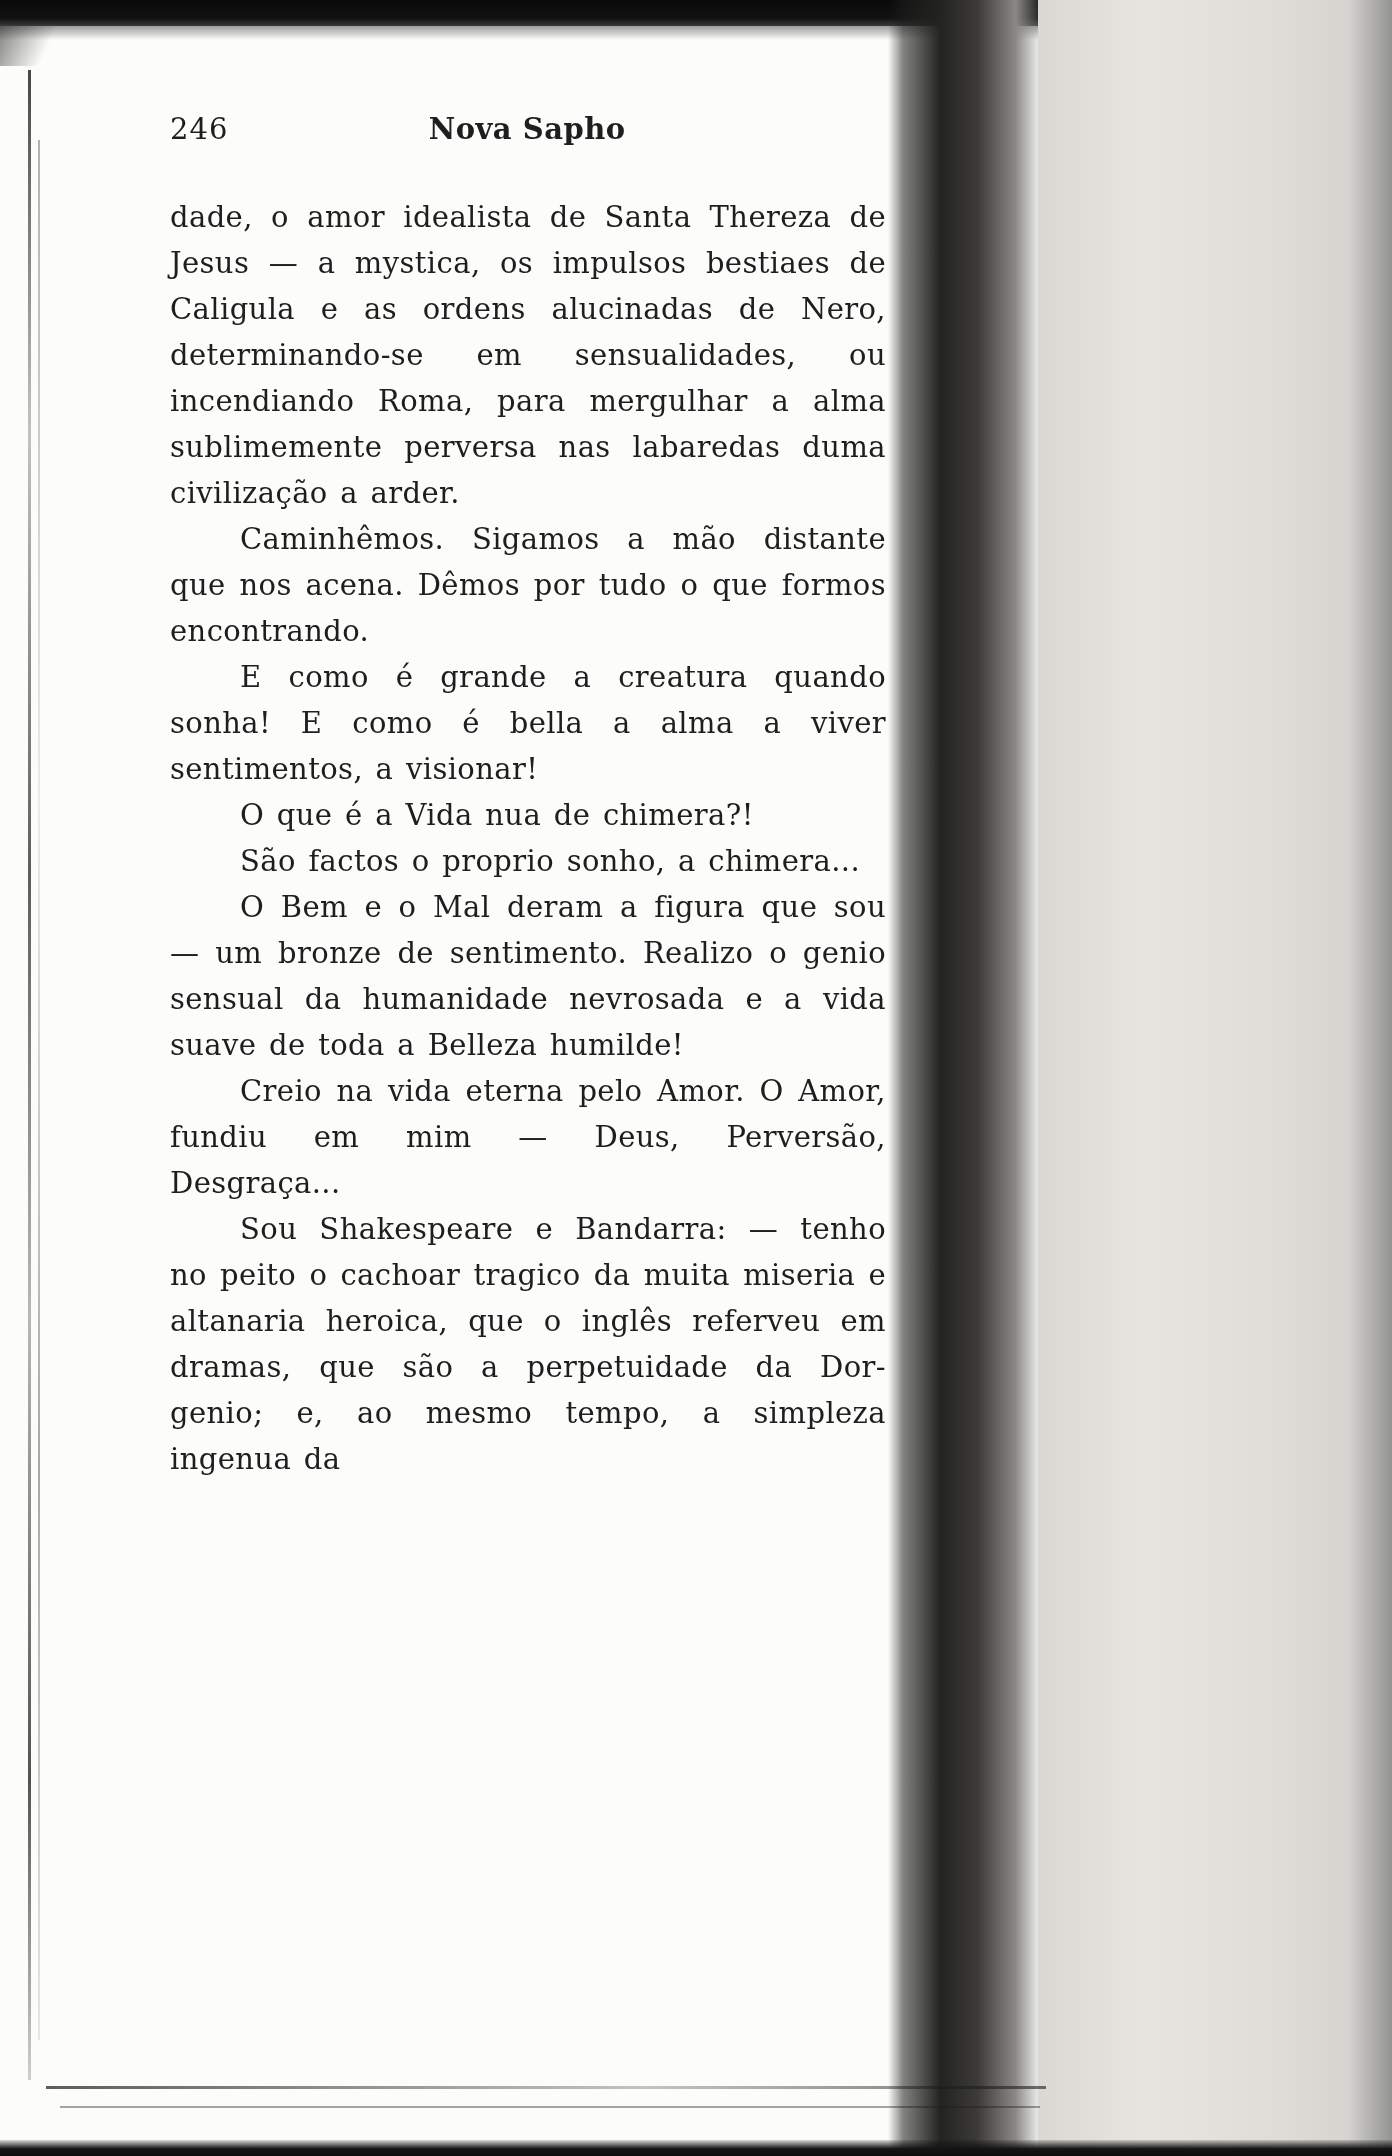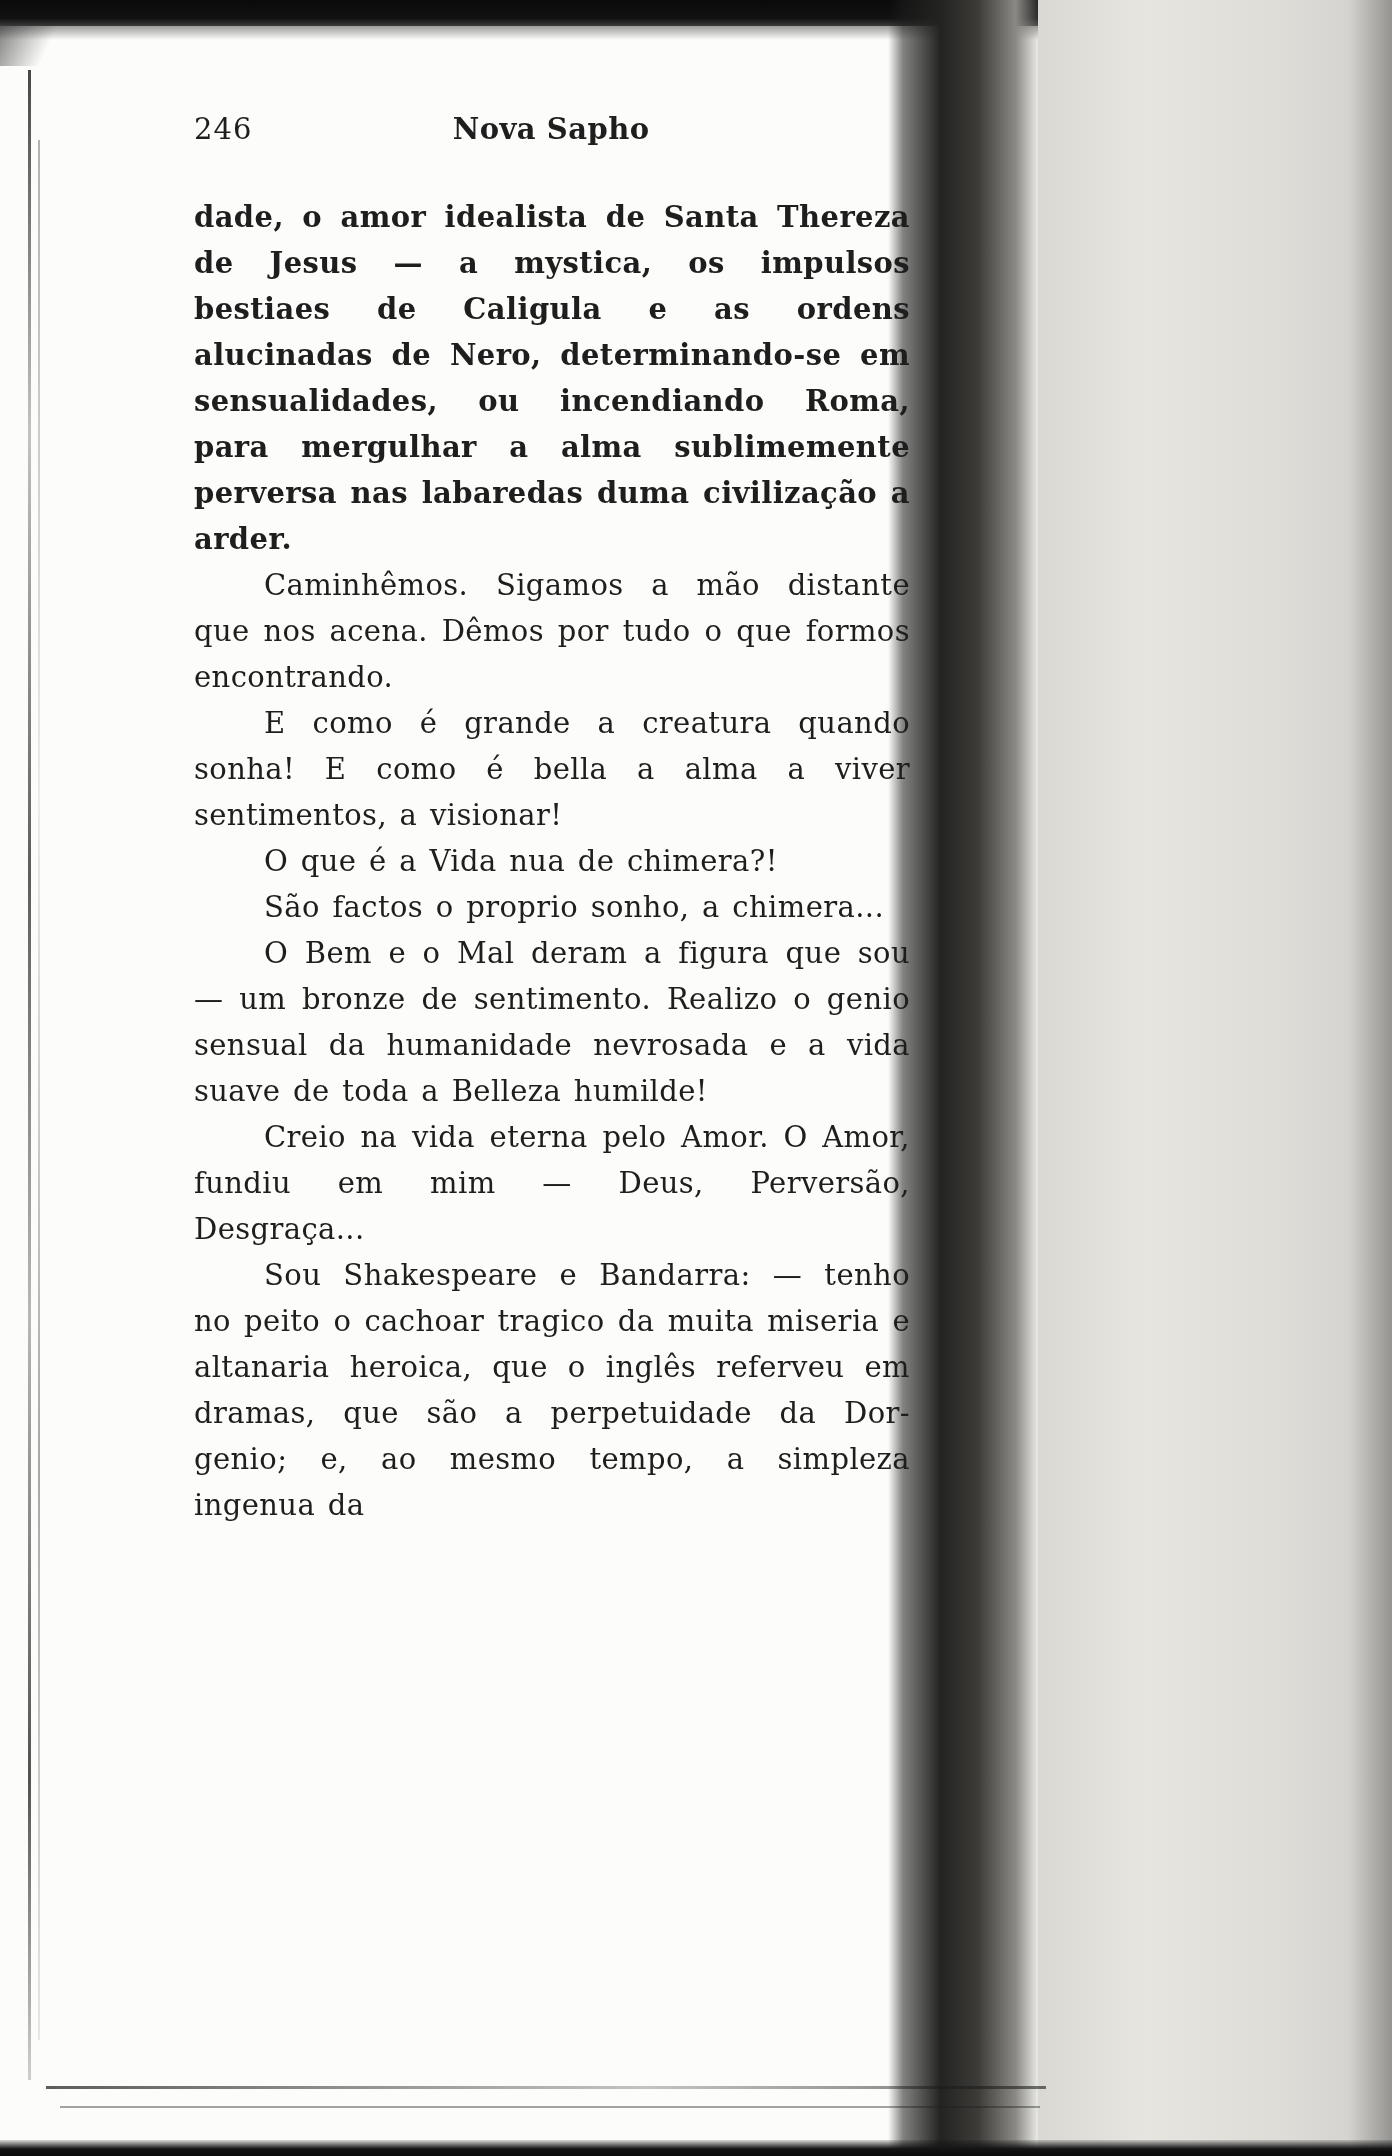--- a/index.html
+++ b/index.html
@@ -100,21 +100,20 @@
     left: 0px; top: 2140px;
     width: 1392px; height: 16px;
     background: linear-gradient(to bottom, rgba(15,15,15,0.15), #141414 55%, #0c0c0c);
   }
   
   .page-content {
     position: absolute;
     left: 170px; top: 112px;
     width: 716px;
     color: #1e1e1e;
-    margin-left: 24px;
   }
   .page-header {
     display: flex;
     align-items: baseline;
     font-size: 29px;
     margin-bottom: 48px;
   }
   .page-number {
     flex: 0 0 auto;
     letter-spacing: 1px;
@@ -130,21 +129,20 @@
     margin: 0;
     font-size: 29px;
     line-height: 46px;
     text-align: justify;
     text-indent: 70px;
     letter-spacing: 0.4px;
     word-spacing: 3px;
   }
   .body-text p.no-indent {
     text-indent: 0;
-    font-weight: bold;
   }
 </style>
 </head>
 <body>
 
 <div class="scan-root">
 
   <div class="top-bar"></div>
   <div class="top-bar-shadow"></div>
   <div class="top-right-smudge"></div>

